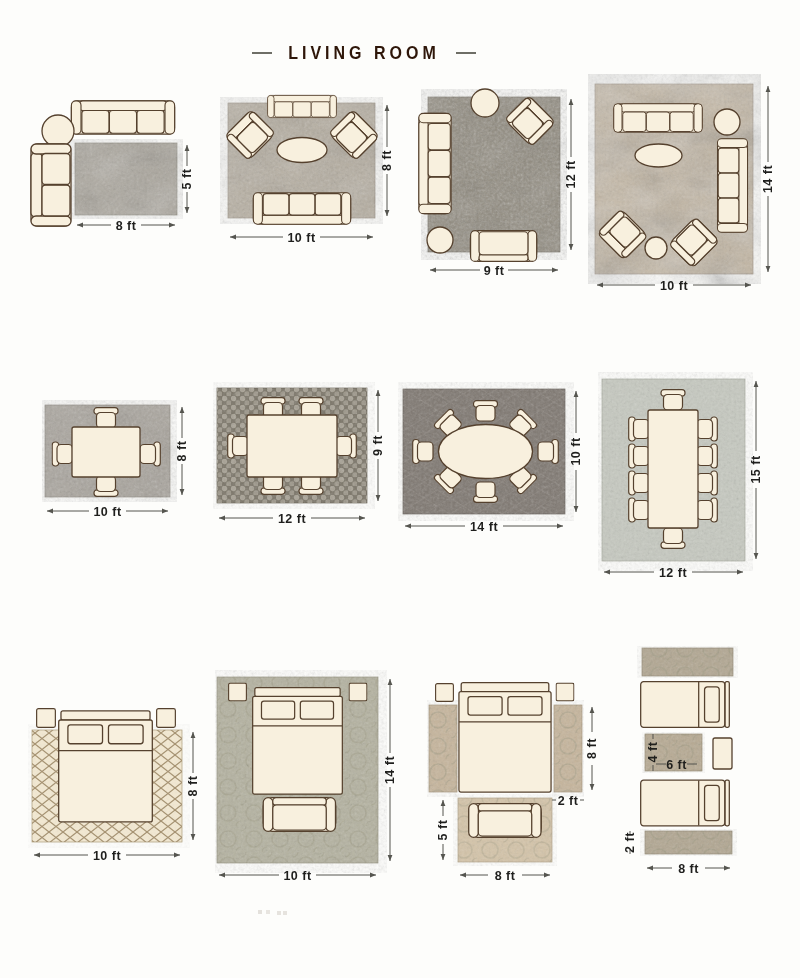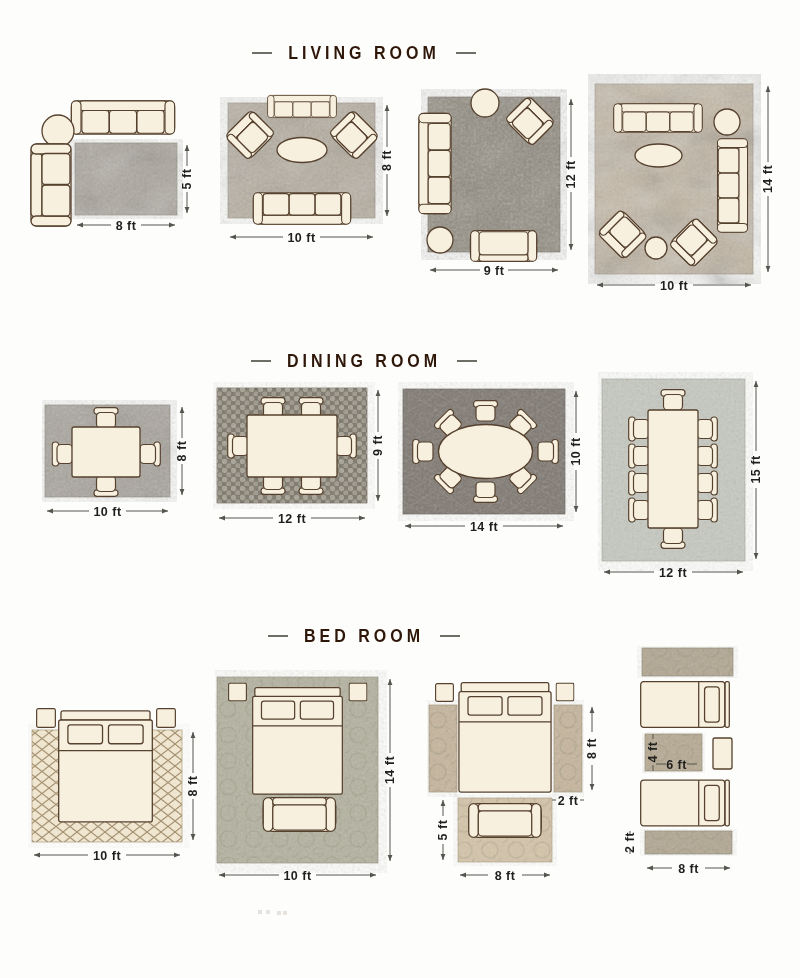--- a/index.html
+++ b/index.html
@@ -105,30 +105,20 @@
         <rect x="0.7" y="0.7" width="20.6" height="20.6" rx="2"></rect>
       </symbol>
     </defs>
   </svg>
 
   <div class="section-title" style="top:45px">
     <span class="tdash"></span>
     <span class="ttext">LIVING ROOM</span>
     <span class="tdash"></span>
   </div>
-  <div class="section-title" style="top:353px">
-    <span class="tdash"></span>
-    <span class="ttext">DINING ROOM</span>
-    <span class="tdash"></span>
-  </div>
-  <div class="section-title" style="top:628px">
-    <span class="tdash"></span>
-    <span class="ttext">BED ROOM</span>
-    <span class="tdash"></span>
-  </div>
 
   <div class="layout" style="left:25px;top:93px">
     <svg width="195" height="150" viewBox="0 0 195 150">
       <g>
         <rect x="50" y="50" width="102" height="72" fill="#aaa59b" stroke="#8b867c" stroke-width="0.7"></rect>
         <rect x="50" y="50" width="102" height="72" filter="url(#mz)" opacity="0.38"></rect>
         <rect x="50" y="50" width="102" height="72" filter="url(#nz)" opacity="0.28"></rect>
       </g>
       <use href="#sofa3" class="furn" x="-55" y="-17.5" width="110" height="35" transform="translate(98,24.5)"></use>
       <circle class="furn" cx="33" cy="38" r="16"></circle>

